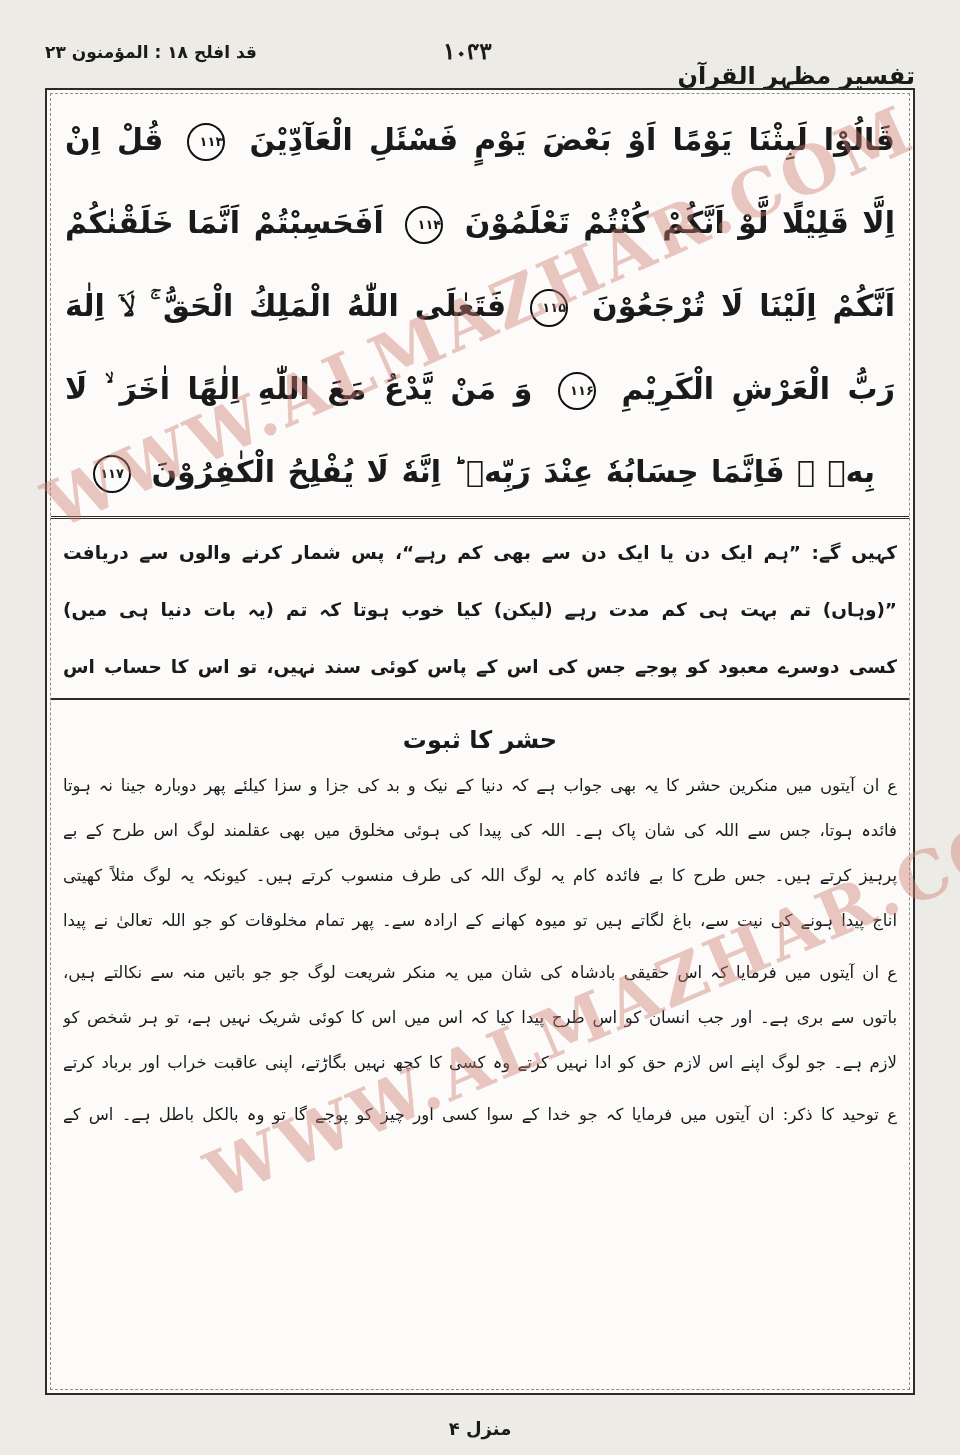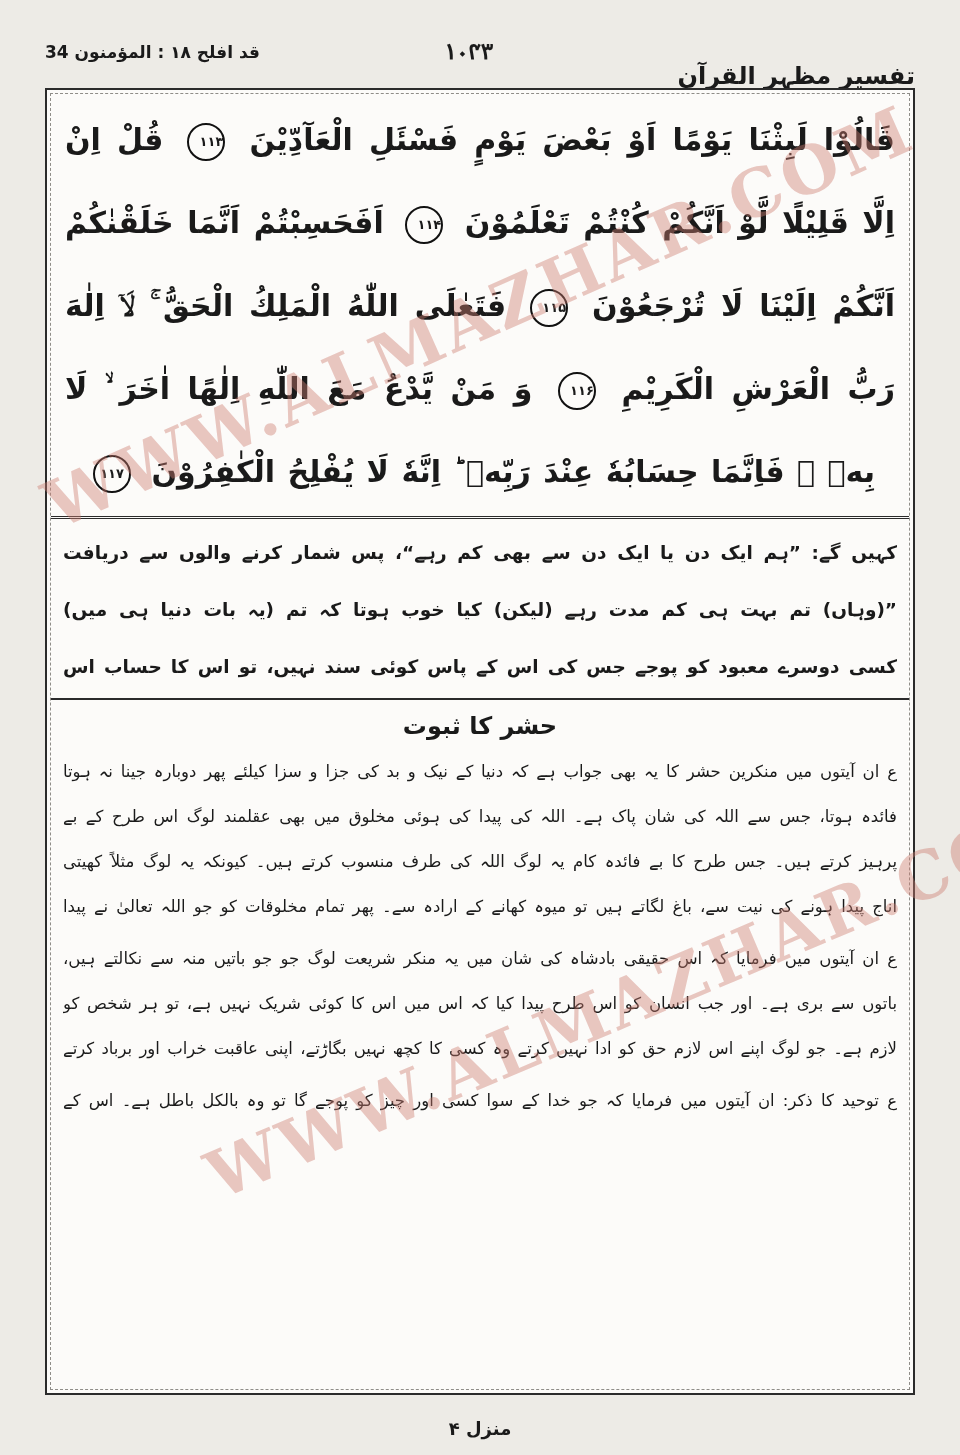--- a/index.html
+++ b/index.html
@@ -20,21 +20,21 @@
   .main-box{
     position:absolute;top:88px;left:45px;right:45px;bottom:60px;
     border:2px solid #2b2b2b;background:#fcfbf9;padding:3px;box-sizing:border-box;
   }
   .main-box-inner{
     border:1px dashed #8f8d88;height:100%;box-sizing:border-box;direction:rtl;
     display:flex;flex-direction:column;
   }
   .quran-section{border-bottom:3px double #2b2b2b;padding:4px 14px 3px;}
   .translation-section{border-bottom:2px solid #2b2b2b;padding:5px 12px 3px;}
-  .commentary-section{padding:2px 12px 0;flex:1;}
+  .commentary-section{padding:16px 12px 0;flex:1;}
   
   .tline{
     text-align:justify;text-align-last:justify;overflow:hidden;
     word-spacing:2px;
   }
   .tline.align-center{text-align:center;text-align-last:center;}
   .quran-section .tline{font-size:30px;font-weight:bold;height:83px;line-height:83px;}
   .translation-section .tline{font-size:18.5px;font-weight:bold;height:57px;line-height:57px;}
   .commentary-section .tline{font-size:16.5px;height:45px;line-height:45px;}
   
@@ -66,21 +66,21 @@
 </style>
 </head>
 <body>
 
 <div class="wm wm1">WWW.ALMAZHAR.COM</div>
 <div class="wm wm2">WWW.ALMAZHAR.COM</div>
 
 <div class="header">
   <span class="book-title">تفسیر مظہر القرآن</span>
   <span class="page-number">۱۰۴۳</span>
-  <span class="juz-ref">قد افلح ۱۸ : المؤمنون 34</span>
+  <span class="juz-ref">قد افلح ۱۸ : المؤمنون ۲۳</span>
 </div>
 
 <div class="main-box">
   <div class="main-box-inner">
 
     <div class="quran-section">
         <div class="tline"><span>قَالُوْا لَبِثْنَا يَوْمًا اَوْ بَعْضَ يَوْمٍ فَسْئَلِ الْعَآدِّيْنَ</span> <span class="ayah-marker">۱۱۳</span> <span>قُلْ اِنْ لَّبِثْتُمْ</span> </div>
         <div class="tline"><span>اِلَّا قَلِيْلًا لَّوْ اَنَّكُمْ كُنْتُمْ تَعْلَمُوْنَ</span> <span class="ayah-marker">۱۱۴</span> <span>اَفَحَسِبْتُمْ اَنَّمَا خَلَقْنٰكُمْ عَبَثًا وَّ</span> </div>
         <div class="tline"><span>اَنَّكُمْ اِلَيْنَا لَا تُرْجَعُوْنَ</span> <span class="ayah-marker">۱۱۵</span> <span>فَتَعٰلَى اللّٰهُ الْمَلِكُ الْحَقُّ ۚ لَاۤ اِلٰهَ اِلَّا هُوَ ۚ</span> </div>
         <div class="tline"><span>رَبُّ الْعَرْشِ الْكَرِيْمِ</span> <span class="ayah-marker">۱۱۶</span> <span>وَ مَنْ يَّدْعُ مَعَ اللّٰهِ اِلٰهًا اٰخَرَ ۙ لَا بُرْهَانَ لَهٗ</span> </div>

